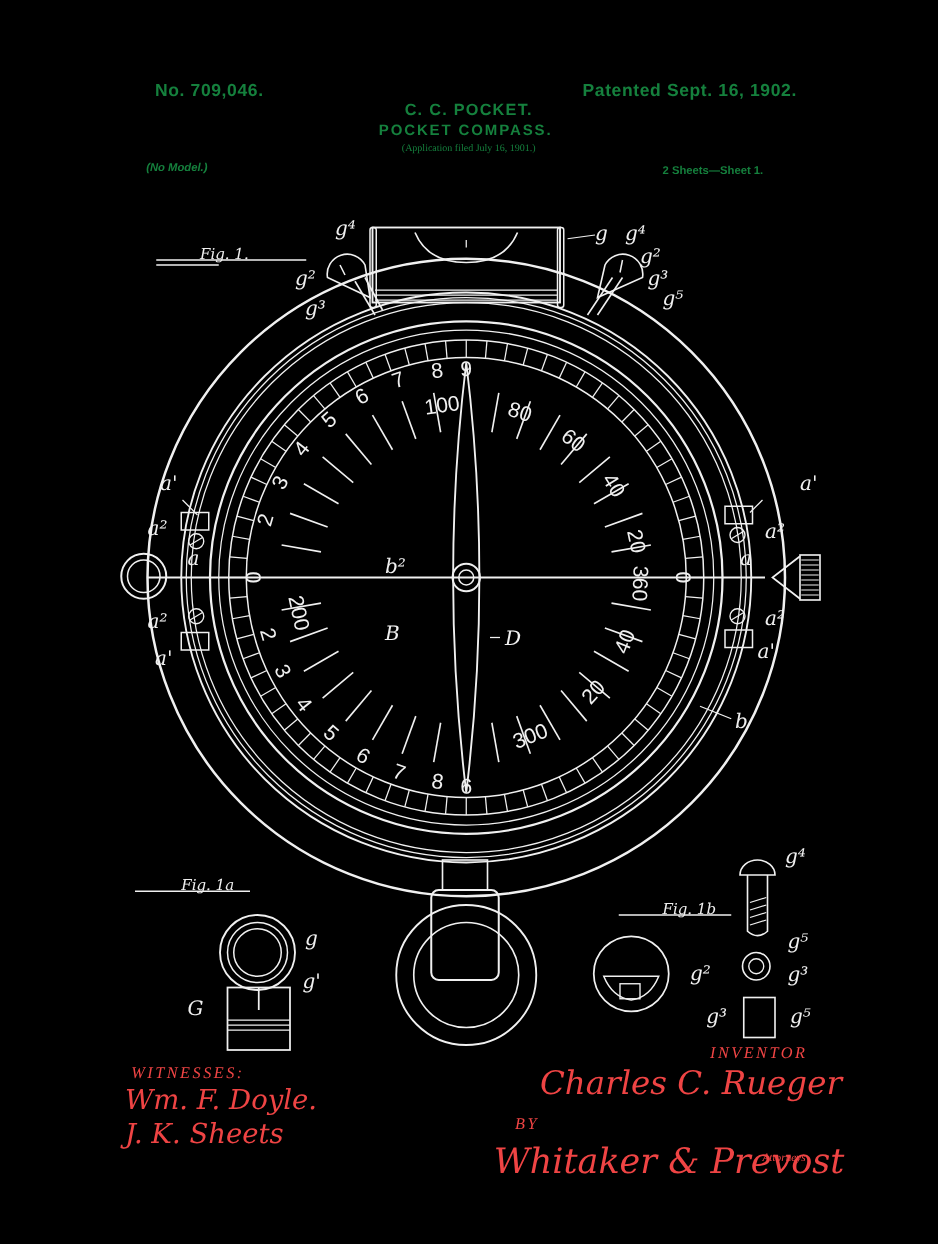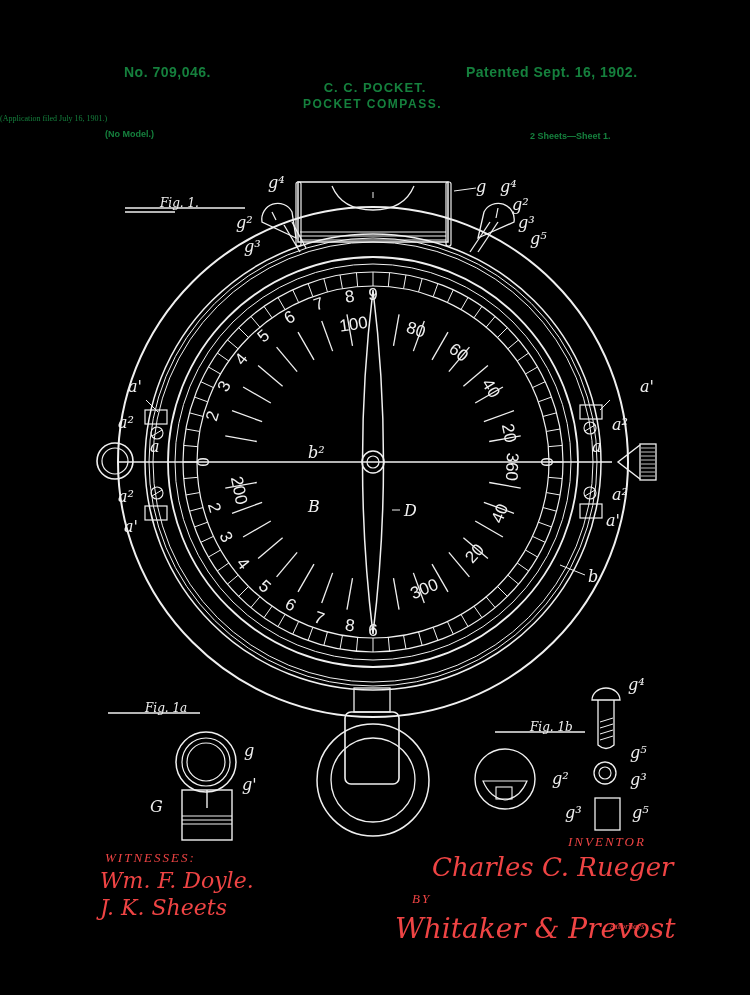--- a/index.html
+++ b/index.html
@@ -2,22 +2,22 @@
 <html><head>
 <meta charset="utf-8">
 <style>
   html, body { margin: 0; padding: 0; background: #000; }
   body { width: 750px; height: 995px; position: relative; overflow: hidden; color: #f2f2f2; font-family: "Liberation Sans", sans-serif; }
   .hdr { position: absolute; font-weight: bold; color: #15803d; white-space: nowrap; }
   #patent-no { left: 124px; top: 64px; font-size: 14px; letter-spacing: 0.5px; }
   #patented { left: 466px; top: 64px; font-size: 14px; letter-spacing: 0.5px; }
   #inventor-name { left: 0; width: 750px; text-align: center; top: 80px; font-size: 13px; letter-spacing: 1px; }
   #title { left: 0; width: 745px; text-align: center; top: 97px; font-size: 12px; letter-spacing: 1.5px; }
-  #filed { left: 0; width: 750px; top: 114px; font-size: 8px; font-weight: normal; font-family: "Liberation Serif", serif; }
-  #model { left: 105px; top: 129px; font-size: 9px; }
+  #filed { left: 0; width: 750px; text-align: center; top: 114px; font-size: 8px; font-weight: normal; font-family: "Liberation Serif", serif; }
+  #model { left: 117px; top: 129px; font-size: 9px; font-style: italic; }
   #sheets { left: 530px; top: 131px; font-size: 9px; }
   svg#drawing { position: absolute; left: 0; top: 0; }
   .script { position: absolute; font-family: "DejaVu Serif", serif; font-style: italic; color: #ef4444; white-space: nowrap; }
   #witnesses-label { left: 105px; top: 850px; font-size: 13px; letter-spacing: 2px; font-family: "Liberation Serif", serif; }
   #witness-1 { left: 100px; top: 868px; font-size: 22px; }
   #witness-2 { left: 100px; top: 895px; font-size: 22px; }
   #inventor-label { left: 568px; top: 834px; font-size: 13px; letter-spacing: 2px; font-family: "Liberation Serif", serif; }
   #inventor-sig { left: 432px; top: 852px; font-size: 26px; }
   #by-label { left: 412px; top: 891px; font-size: 13px; letter-spacing: 2px; font-family: "Liberation Serif", serif; }
   #attorney-sig { left: 395px; top: 912px; font-size: 28px; }

